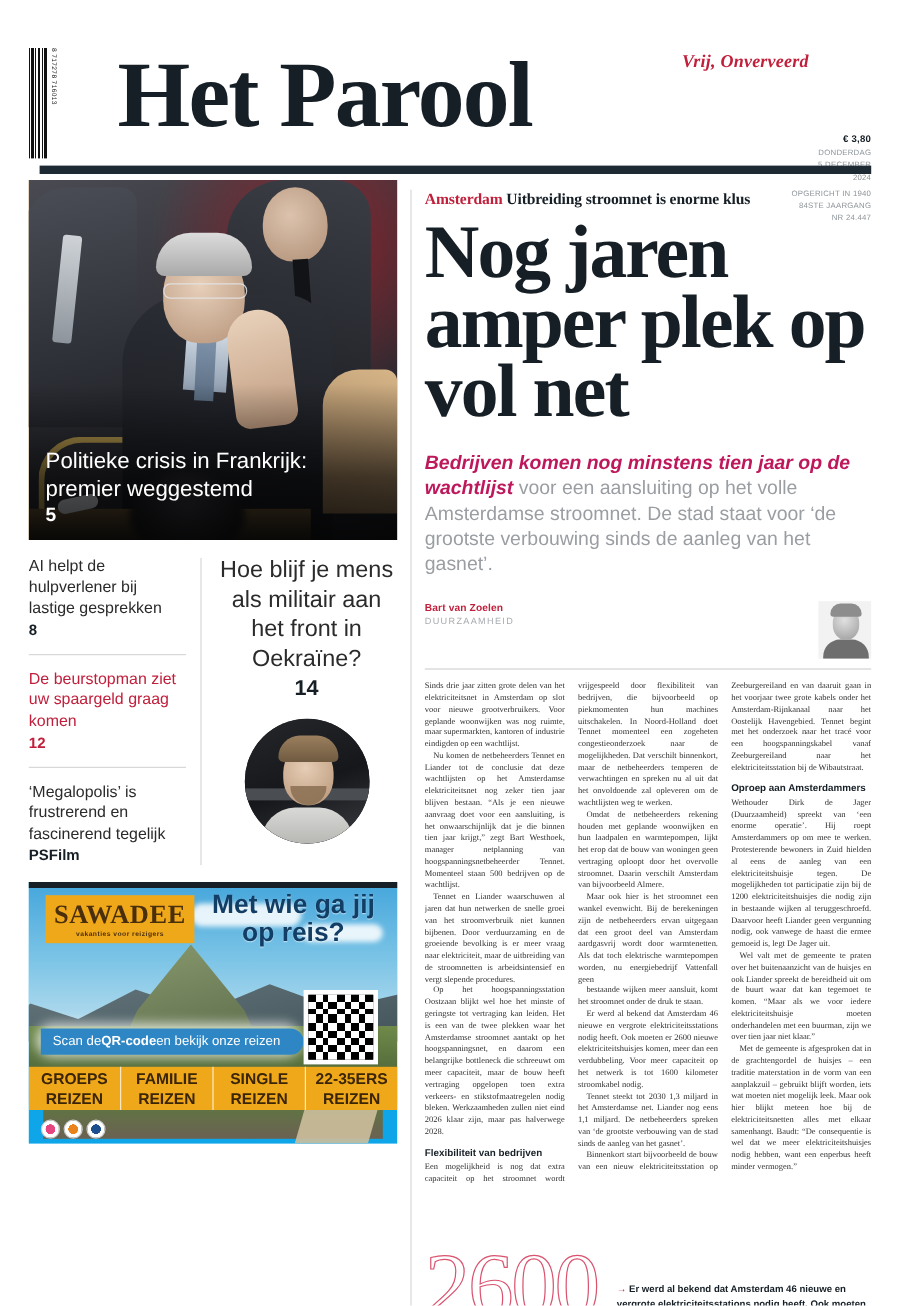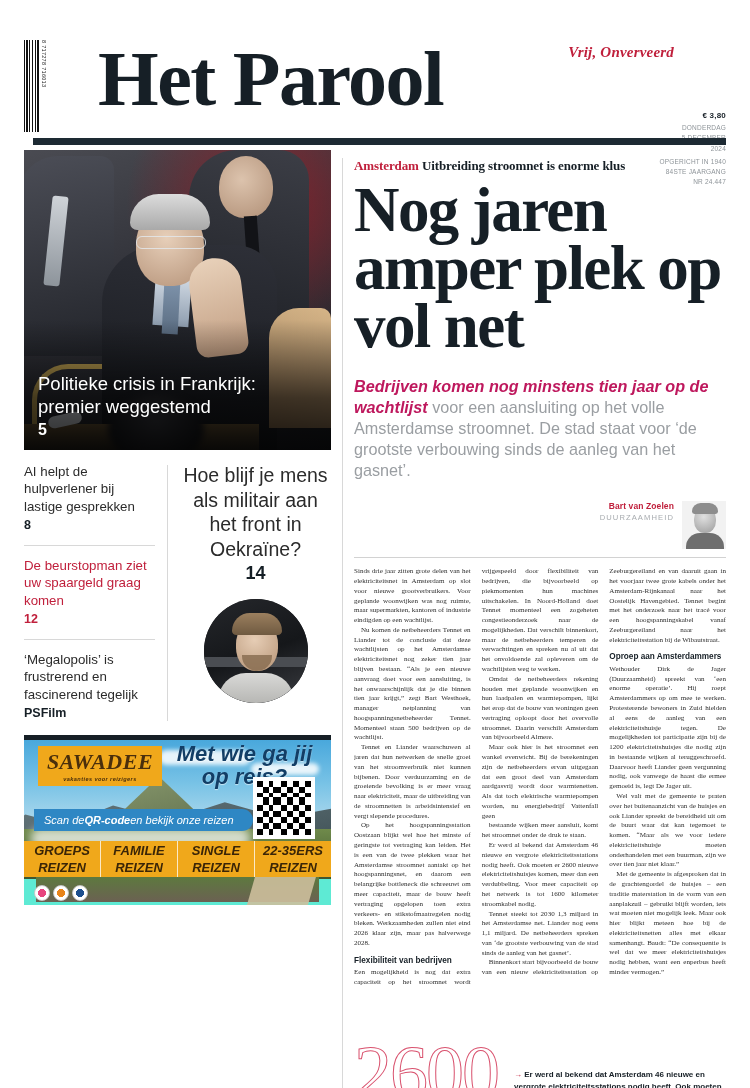--- a/index.html
+++ b/index.html
@@ -183,21 +183,21 @@
   .rp-hair { position: absolute; left: 28px; top: 14px; width: 50px; height: 22px;
     background: linear-gradient(#9b7f5e,#6f5a41); border-radius: 26px 26px 6px 6px; }
   .rp-beard { position: absolute; left: 38px; top: 56px; width: 30px; height: 16px;
     background: #8a6f52; border-radius: 0 0 16px 16px; opacity: .85; }
   .rp-shirt { position: absolute; left: 14px; bottom: 0; width: 76px; height: 30px;
     background: linear-gradient(#d9d9d7,#b7b7b4); border-radius: 28px 28px 0 0; }
 
   
   .ad {
     margin-top: 14px; border-top: 5px solid #161f26; position: relative;
-    height: 170px; overflow: hidden; background: #5eead4; font-style: italic;
+    height: 218px; overflow: hidden; background: #0ea5e9;
   }
   .ad-photo { position: absolute; inset: 0; }
   .ad-sky { position: absolute; left:0; right:0; top:0; height: 58%;
     background: linear-gradient(#49a8dc 0%, #79c3e6 46%, #bfe0ef 100%); }
   .ad-cloud { position: absolute; background: rgba(255,255,255,.85); border-radius: 40px; filter: blur(2px); }
   .ad-mtn-far { position: absolute; left: -10%; top: 26%; width: 130%; height: 34%;
     background: linear-gradient(170deg,#6d7f84,#3f5156);
     clip-path: polygon(0 100%,8% 56%,18% 74%,30% 40%,44% 66%,58% 34%,72% 62%,86% 44%,100% 70%,100% 100%); }
   .ad-mtn-main { position: absolute; left: 18%; top: 22%; width: 52%; height: 56%;
     background: linear-gradient(165deg,#8b9b6f,#4c5c3e);
@@ -266,21 +266,21 @@
     font-family: "Liberation Serif", serif; font-weight: bold;
     font-size: 63px; line-height: .92; color: #161f26;
     letter-spacing: -1.6px; margin-top: 8px;
   }
   .standfirst {
     margin-top: 20px; font-size: 16.2px; line-height: 1.30; color: #9a9ea2;
   }
   .standfirst b { color: #be185d; font-weight: bold; font-style: italic; }
 
   .byline-row { display: flex; margin-top: 20px; align-items: flex-start; }
-  .byline-txt { flex: 1; text-align: right; }
+  .byline-txt { flex: 1; }
   .byline-name { color: #c0203c; font-weight: bold; font-size: 8.5px; letter-spacing: .1px; }
   .byline-sec { color: #a7abaf; font-size: 7.6px; letter-spacing: 1.1px; margin-top: 2px; }
   .byline-portrait {
     width: 44px; height: 48px; position: relative; overflow: hidden;
     background: #f2f2f2; margin-left: 8px; flex: none;
   }
   .bp-face { position: absolute; left: 12px; top: 6px; width: 22px; height: 26px;
     background: radial-gradient(circle at 44% 38%, #e0e0e0, #9a9a9a); border-radius: 46%; }
   .bp-hair { position: absolute; left: 10px; top: 2px; width: 26px; height: 11px;
     background: #8d8d8d; border-radius: 14px 14px 4px 4px; }

